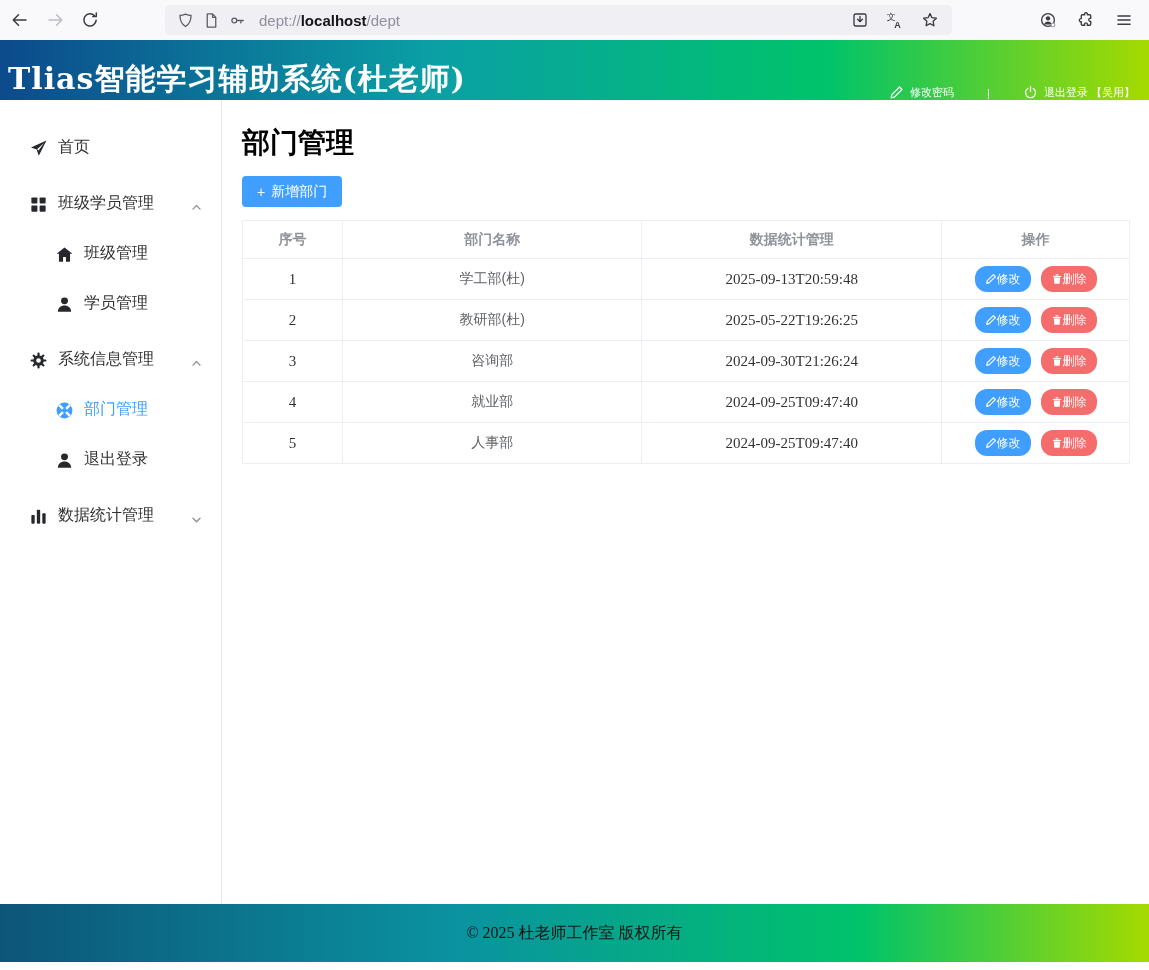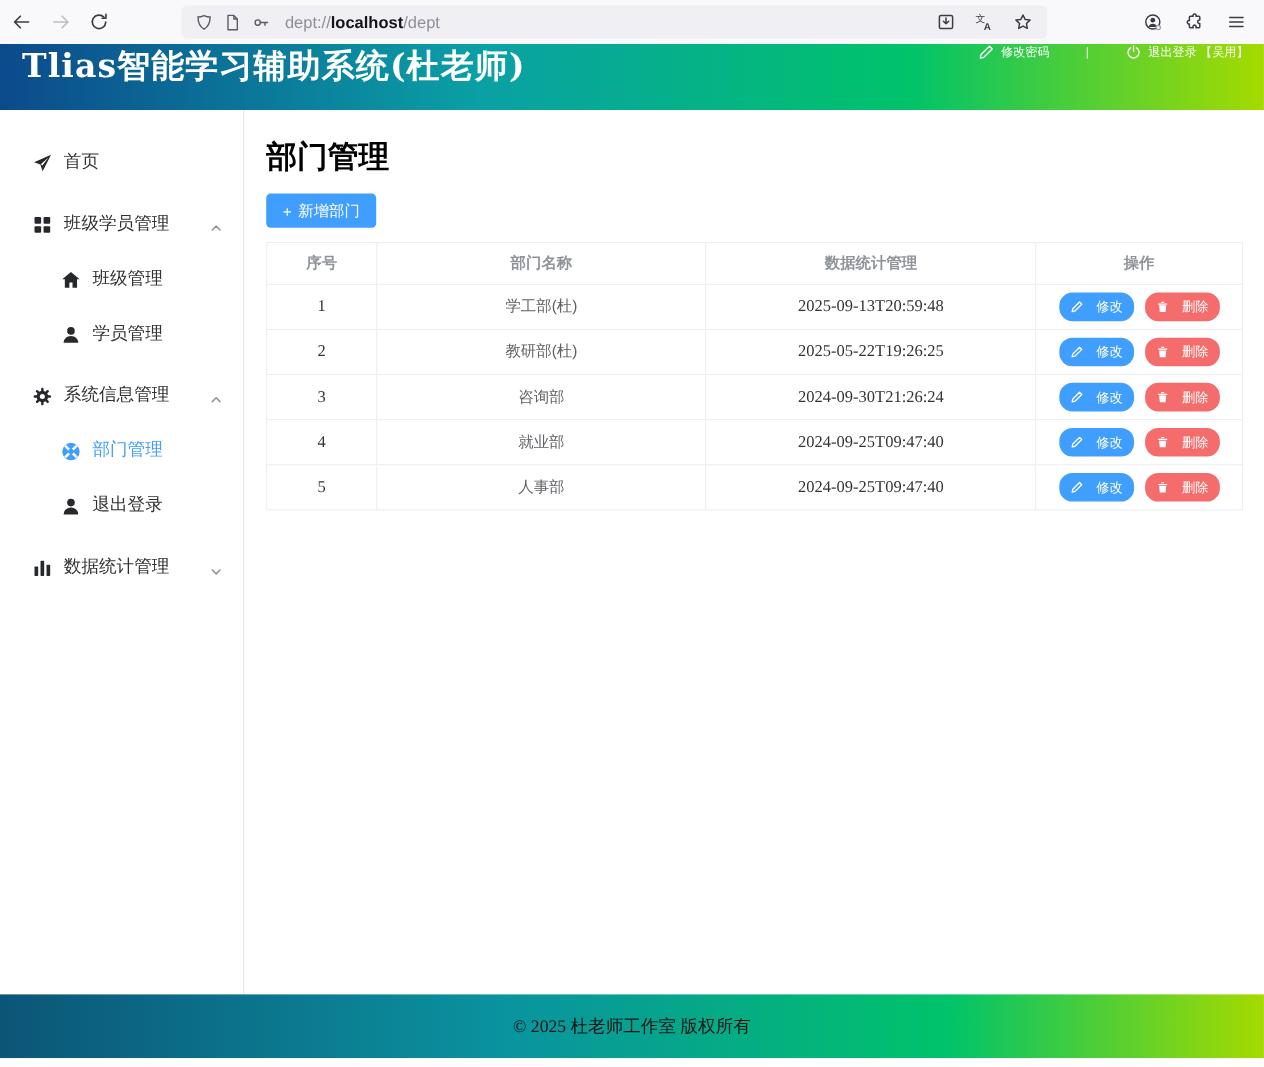--- a/index.html
+++ b/index.html
@@ -22,21 +22,21 @@
   }
   .urlbar .small-ic { width:17px; height:17px; }
   .url-text { font-size:15px; color:#8e8e9d; white-space:nowrap; margin-left:4px; }
   .url-host { color:#15141a; font-weight:600; }
   .urlbar .spacer { flex:1; }
   .page-actions { display:flex; align-items:center; gap:15px; }
   .chrome-right { margin-left:auto; display:flex; align-items:center; gap:18px; padding-right:15px; }
 
   
   .app-header {
-    flex:0 0 60px; color:#fff; display:flex; align-items:flex-start; padding:0 14px 0 20px;
+    flex:0 0 60px; color:#fff; display:flex; align-items:flex-end; padding:0 14px 0 8px;
     background:linear-gradient(90deg,#0c4a8c 0%,#0aa0a5 38%,#00c36a 72%,#a5da00 100%);
   }
   .app-title {
     font-size:30px; font-weight:bold; letter-spacing:1px;
     font-family:"DejaVu Serif","Liberation Serif",serif;
   }
   .header-right { margin-left:auto; display:flex; align-items:center; gap:28px; font-size:11px; }
   .hlink { display:inline-flex; align-items:center; gap:6px; cursor:pointer; white-space:nowrap; }
   .hlink svg { width:15px; height:15px; }
   .hsep { opacity:.95; padding:0 5px; }
@@ -63,21 +63,21 @@
     height:31px; padding:0 15px; font-size:14px; display:inline-flex; align-items:center; gap:6px;
     cursor:pointer; font-family:inherit;
   }
   .dept-table { width:100%; border-collapse:collapse; margin-top:13px; font-size:14px; background:#fff; }
   .dept-table th, .dept-table td { border:1px solid #ebeef5; text-align:center; padding:0 4px; }
   .dept-table th { height:38px; color:#909399; font-weight:600; }
   .dept-table td { height:41px; color:#606266; }
   .dept-table td.serif { font-family:"Liberation Serif","DejaVu Serif",serif; font-size:15px; color:#333; }
   .btn-edit, .btn-del {
     border:none; color:#fff; font-size:12px; height:26px; padding:0 10px; border-radius:12px;
-    display:inline-flex; align-items:center; gap:12px; cursor:pointer; font-family:inherit; vertical-align:middle;
+    display:inline-flex; align-items:center; gap:0; cursor:pointer; font-family:inherit; vertical-align:middle;
   }
   .btn-edit { background:#409eff; margin-right:10px; }
   .btn-del { background:#f56c6c; }
   .btn-edit svg, .btn-del svg { width:12px; height:12px; }
 
   
   .footer {
     flex:0 0 58px; display:flex; align-items:center; justify-content:center;
     font-size:16px; color:#141414;
     background:linear-gradient(90deg,#0d5578 0%,#0a93a0 40%,#00c36a 75%,#a5da00 100%);

